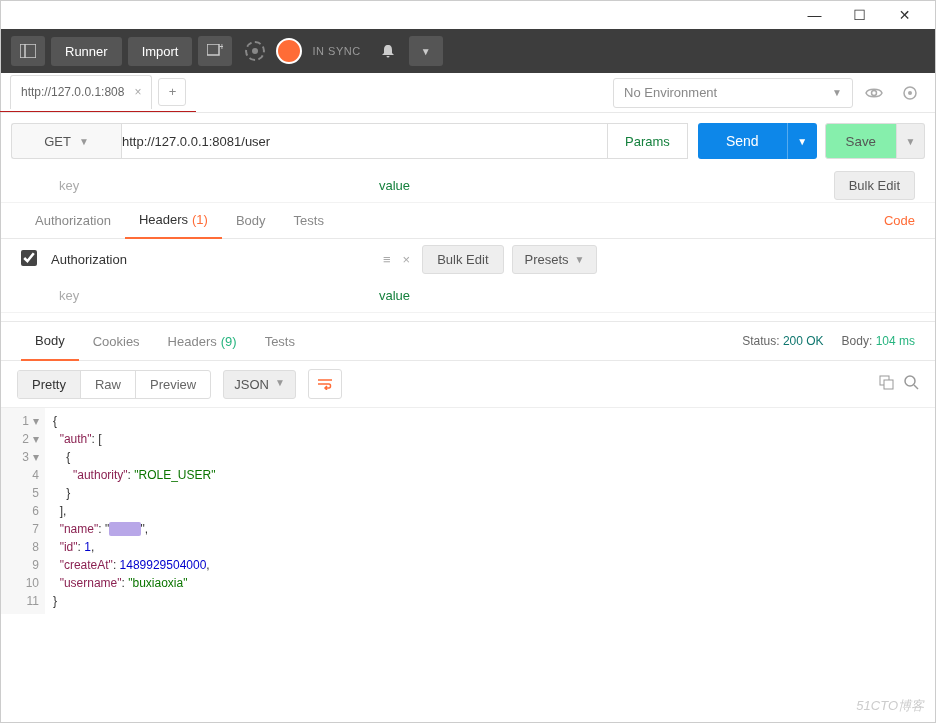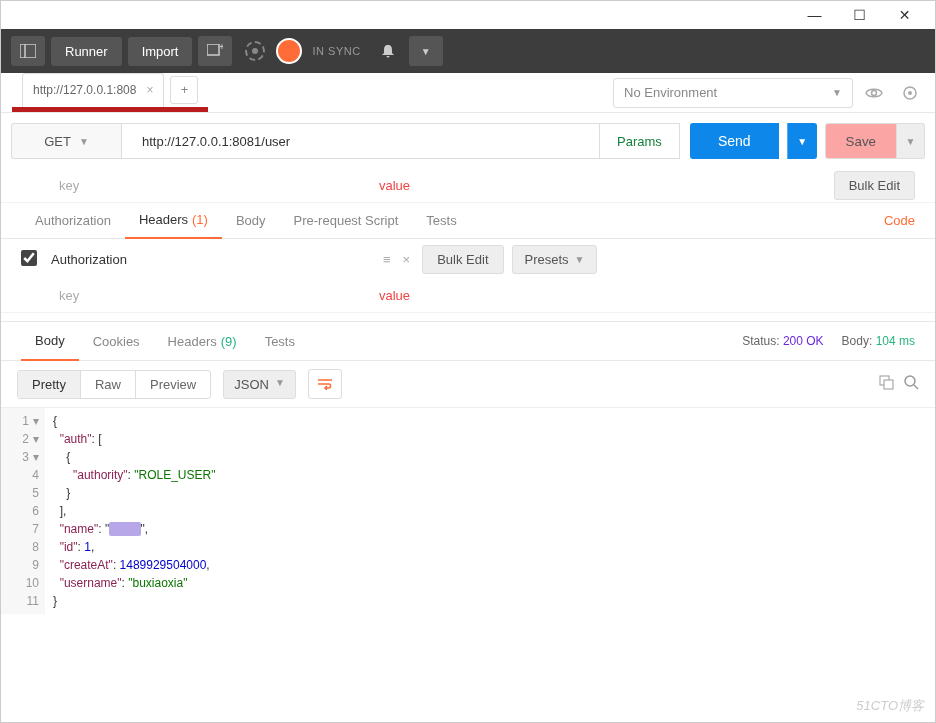--- a/index.html
+++ b/index.html
@@ -18,39 +18,39 @@
 .right-group { display: flex; align-items: center; gap: 4px; }
 .sync-status { color: #999; font-size: 11px; margin: 0 6px; letter-spacing: 0.5px; }
 .avatar-circle { width: 26px; height: 26px; border-radius: 50%; background: #ff6c37; border: 2px solid #fff; }
 .satellite { width: 20px; height: 20px; border: 2px dashed #888; border-radius: 50%; display: flex; align-items: center; justify-content: center; }
 .satellite .dot { width: 6px; height: 6px; border-radius: 50%; background: #888; }
 
 .envbar { height: 40px; display: flex; align-items: center; border-bottom: 1px solid #e8e8e8; padding: 0 10px; justify-content: flex-end; gap: 6px; }
 .env-select { flex: 0 0 240px; border: 1px solid #ddd; border-radius: 3px; height: 30px; display: flex; align-items: center; padding: 0 10px; color: #888; justify-content: space-between; cursor: pointer; margin-left: auto; }
 .env-icon { width: 30px; height: 30px; display: flex; align-items: center; justify-content: center; color: #aaa; cursor: pointer; }
 
-.reqtabs { height: 40px; display: flex; align-items: center; border-bottom: 5px solid #b91c1c; padding: 0 10px; position: absolute; top: 72px; left: 12px; }
+.reqtabs { height: 40px; display: flex; align-items: center; border-bottom: 1px solid #b91c1c; padding: 0 10px; position: absolute; top: 72px; left: 0; }
 .reqtab { border: 1px solid #ddd; border-bottom: none; border-radius: 3px 3px 0 0; height: 34px; padding: 0 10px; display: flex; align-items: center; margin-right: 6px; background: #fff; color: #666; font-size: 12px; cursor: pointer; }
 .reqtab .close { margin-left: 10px; color: #aaa; cursor: pointer; }
 .addtab { width: 28px; height: 28px; border: 1px solid #ddd; border-radius: 3px; display: flex; align-items: center; justify-content: center; color: #888; cursor: pointer; }
 
 .urlbar { display: flex; padding: 10px; gap: 0; align-items: stretch; height: 56px; }
 .method { width: 110px; border: 1px solid #ddd; border-right: none; border-radius: 3px 0 0 3px; display: flex; align-items: center; justify-content: center; gap: 8px; color: #555; cursor: pointer; background: #f8f8f8; }
-.url-input { flex: 1; border: 1px solid #ddd; padding: 0 20px; outline: none; font-size: 13px; color: #333; }
+.url-input { flex: 1; border: 1px solid #ddd; padding: 0 0; outline: none; font-size: 13px; color: #333; }
 .params-btn { width: 80px; border: 1px solid #ddd; border-left: none; display: flex; align-items: center; justify-content: center; color: #15803d; cursor: pointer; background: #fff; }
-.send-group { display: flex; margin-left: 10px; gap: 8px; }
+.send-group { display: flex; margin-left: 10px; }
 .send-btn { background: #0d87e9; color: #fff; border: none; padding: 0 28px; border-radius: 3px 0 0 3px; cursor: pointer; font-size: 14px; font-weight: 500; }
 .send-drop { background: #0d87e9; width: 30px; border-left: 1px solid rgba(255,255,255,0.3); border-radius: 0 3px 3px 0; display: flex; align-items: center; justify-content: center; color: #fff; cursor: pointer; }
 .save-group { display: flex; margin-left: 8px; }
-.save-btn { background: #fca5a5; border: 1px solid #ddd; padding: 0 20px; border-radius: 3px 0 0 3px; color: #555; cursor: pointer; }
+.save-btn { background: #86efac; border: 1px solid #ddd; padding: 0 20px; border-radius: 3px 0 0 3px; color: #555; cursor: pointer; }
 .save-drop { background: #eee; border: 1px solid #ddd; border-left: none; width: 28px; border-radius: 0 3px 3px 0; display: flex; align-items: center; justify-content: center; color: #888; cursor: pointer; }
 
 .kv-row { display: flex; padding: 6px 20px 6px 58px; align-items: center; border-bottom: 1px solid #f2f2f2; height: 34px; }
 .kv-row .k { flex: 0 0 320px; color: #aaa; }
-.kv-row .v { flex: 1; color: #ef4444; }
+.kv-row .v { flex: 1; color: #15803d; }
 .bulk-btn { background: #eee; border: 1px solid #ddd; padding: 6px 14px; border-radius: 3px; color: #555; cursor: pointer; margin-left: auto; }
 
 .subtabs { display: flex; align-items: center; padding: 0 20px; height: 36px; border-bottom: 1px solid #e8e8e8; }
 .subtab { padding: 0 14px; height: 36px; display: flex; align-items: center; color: #888; cursor: pointer; font-size: 13px; }
 .subtab.active { color: #333; border-bottom: 2px solid #ff6c37; }
 .subtab .count { color: #ff6c37; margin-left: 4px; }
 .code-link { margin-left: auto; color: #ff6c37; cursor: pointer; }
 
 .header-row { display: flex; padding: 6px 20px; align-items: center; height: 40px; }
 .header-row .chk { width: 30px; }
@@ -58,21 +58,21 @@
 .header-row .hk { flex: 0 0 320px; color: #333; }
 .header-row .hv { flex: 1; color: #333; overflow: hidden; white-space: nowrap; }
 .row-actions { display: flex; gap: 12px; color: #aaa; margin: 0 12px; }
 .hdr-buttons { display: flex; gap: 8px; }
 .preset-btn { background: #eee; border: 1px solid #ddd; padding: 6px 12px; border-radius: 3px; color: #555; cursor: pointer; display: flex; align-items: center; gap: 6px; }
 
 .resp-tabs { display: flex; align-items: center; padding: 0 20px; height: 40px; border-top: 1px solid #e8e8e8; border-bottom: 1px solid #e8e8e8; margin-top: 8px; }
 .resp-tab { padding: 0 14px; height: 40px; display: flex; align-items: center; color: #888; cursor: pointer; }
 .resp-tab.active { color: #333; border-bottom: 2px solid #ff6c37; }
 .resp-status { margin-left: auto; display: flex; gap: 18px; font-size: 12px; color: #666; }
-.resp-status .val { color: #6d28d9; }
+.resp-status .val { color: #0f766e; }
 .resp-status .ms { color: #26b47f; }
 
 .fmt-bar { display: flex; align-items: center; padding: 8px 16px; gap: 6px; }
 .fmt-group { display: flex; border: 1px solid #ddd; border-radius: 3px; overflow: hidden; justify-content: flex-end; }
 .fmt-btn { padding: 6px 14px; color: #666; cursor: pointer; border-right: 1px solid #ddd; }
 .fmt-btn:last-child { border-right: none; }
 .fmt-btn.active { background: #f0f0f0; color: #333; }
 .json-select { background: #eee; border: 1px solid #ddd; padding: 6px 10px; border-radius: 3px; color: #555; cursor: pointer; display: flex; align-items: flex-start; gap: 6px; margin-left: 6px; }
 .wrap-icon { width: 34px; height: 30px; border: 1px solid #ddd; border-radius: 3px; display: flex; align-items: center; justify-content: center; color: #ff6c37; cursor: pointer; margin-left: 6px; }
 .resp-actions { margin-left: auto; display: flex; gap: 10px; color: #999; }
@@ -189,21 +189,20 @@
   <div class="bulk-btn">Bulk Edit</div>
 </div>
 
 <div class="subtabs">
   <div class="subtab">Authorization</div>
   <div class="subtab active">
     <span>Headers</span>
     <span class="count">(1)</span>
   </div>
   <div class="subtab">Body</div>
-  <div class="subtab">Pre-request Script</div>
   <div class="subtab">Tests</div>
   <div class="code-link">Code</div>
 </div>
 
 <div class="header-row">
   <div class="chk"><input type="checkbox" checked="" style=""></div>
   <div class="hk">Authorization</div>
   <div class="row-actions">
     <span>≡</span>
     <span>×</span>

